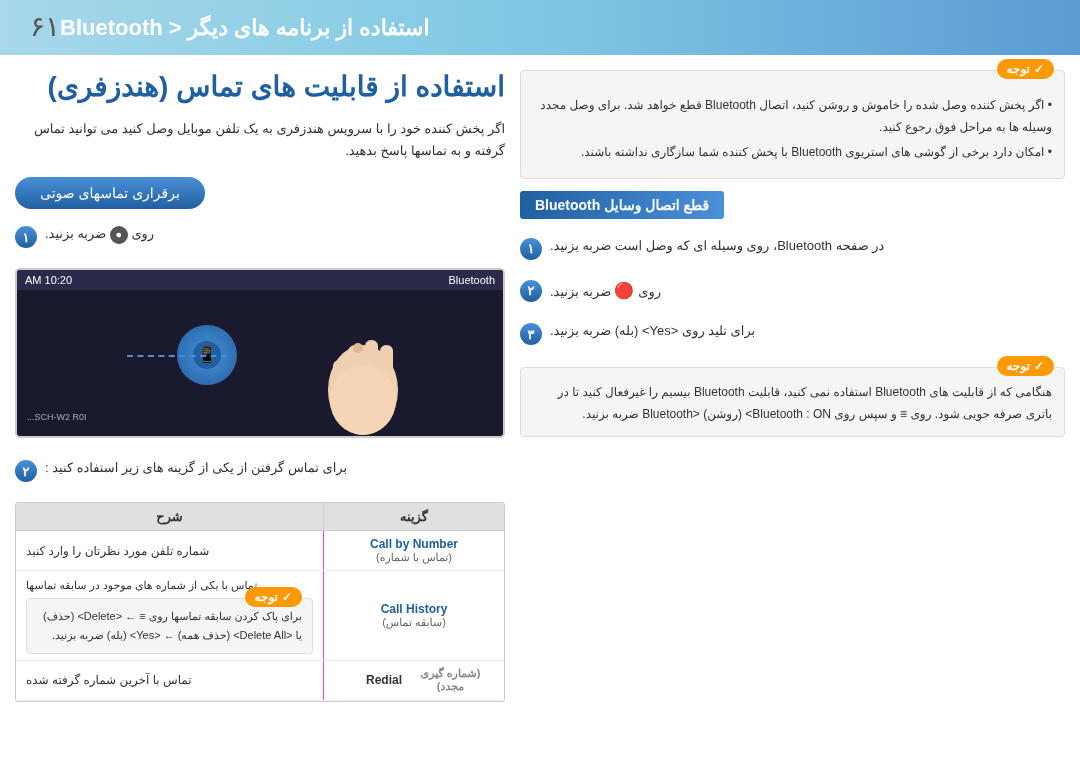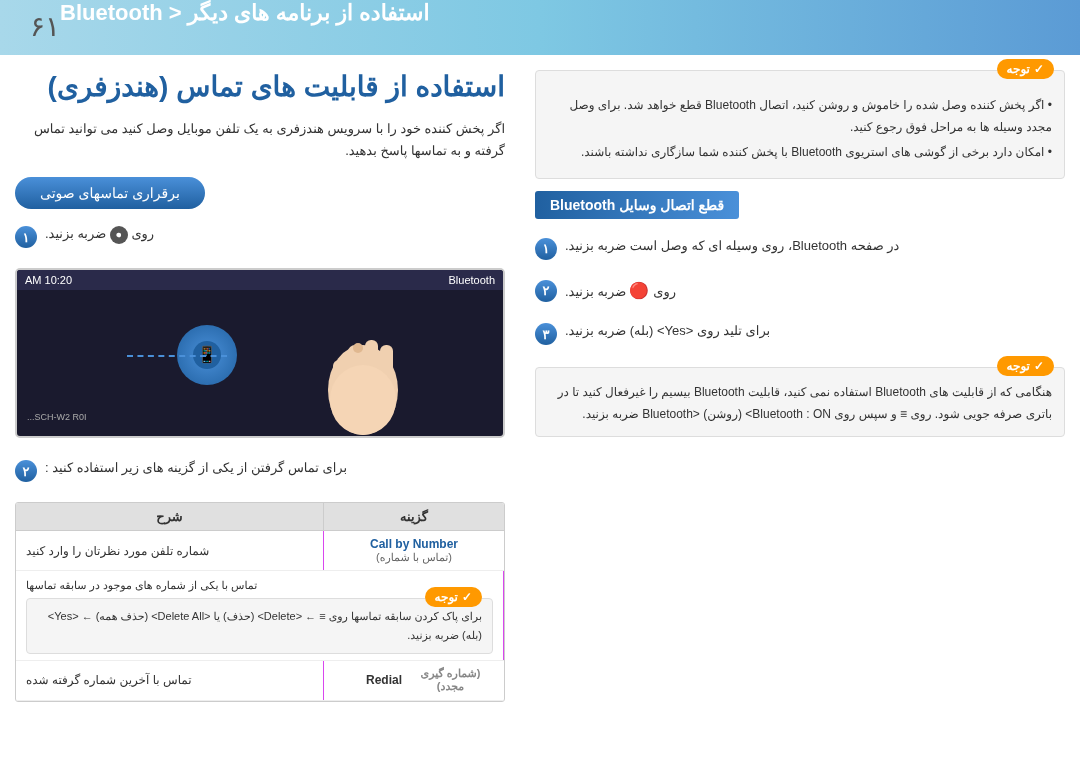--- a/index.html
+++ b/index.html
@@ -11,20 +11,21 @@
       overflow: hidden;
       position: relative;
       direction: rtl;
     }
 
     
     .header {
       background: linear-gradient(to left, #5b9bd5, #7ec8e3, #a8d8ea);
       height: 55px;
       display: flex;
+      align-items: center;
       justify-content: flex-end;
       padding-right: 20px;
       padding-left: 60px;
     }
     .header-title {
       color: white;
       font-size: 22px;
       font-weight: bold;
       direction: rtl;
     }
@@ -37,21 +38,21 @@
       color: #555;
       direction: ltr;
     }
 
     
     .main-container {
       display: flex;
       flex-direction: row-reverse;
       height: calc(762px - 55px);
       padding: 15px;
-      gap: 30px;
+      gap: 15px;
     }
 
     
     .left-section {
       flex: 0 0 490px;
       display: flex;
       flex-direction: column;
       gap: 10px;
     }
 
@@ -412,20 +413,24 @@
 
           <div class="note-box" style="margin-top:6px;width:100%;">
             <div class="note-badge" style="left:auto;right:10px;">
               <span>✓</span> توجه
             </div>
             <div class="note-text">
               برای پاک کردن سابقه تماسها روی ≡ ← &lt;Delete&gt; (حذف) یا &lt;Delete All&gt; (حذف همه) ← &lt;Yes&gt; (بله) ضربه بزنید.
             </div>
           </div>
         </div>
+        <div class="td-option">
+          <span style="color:#2060a0;font-weight:bold;">Call History</span>
+          <span class="sub-label">(سابقه تماس)</span>
+        </div>
       </div>
 
       <div class="table-row-item">
         <div class="td-desc">تماس با آخرین شماره گرفته شده</div>
         <div class="td-option" style="flex-direction:row;gap:5px;justify-content:center;">
           <span style="color:#888;font-size:11px;">(شماره گیری مجدد)</span>
           <span style="color:#333;font-weight:bold;margin-left:32px;">Redial</span>
         </div>
       </div>
     </div>

